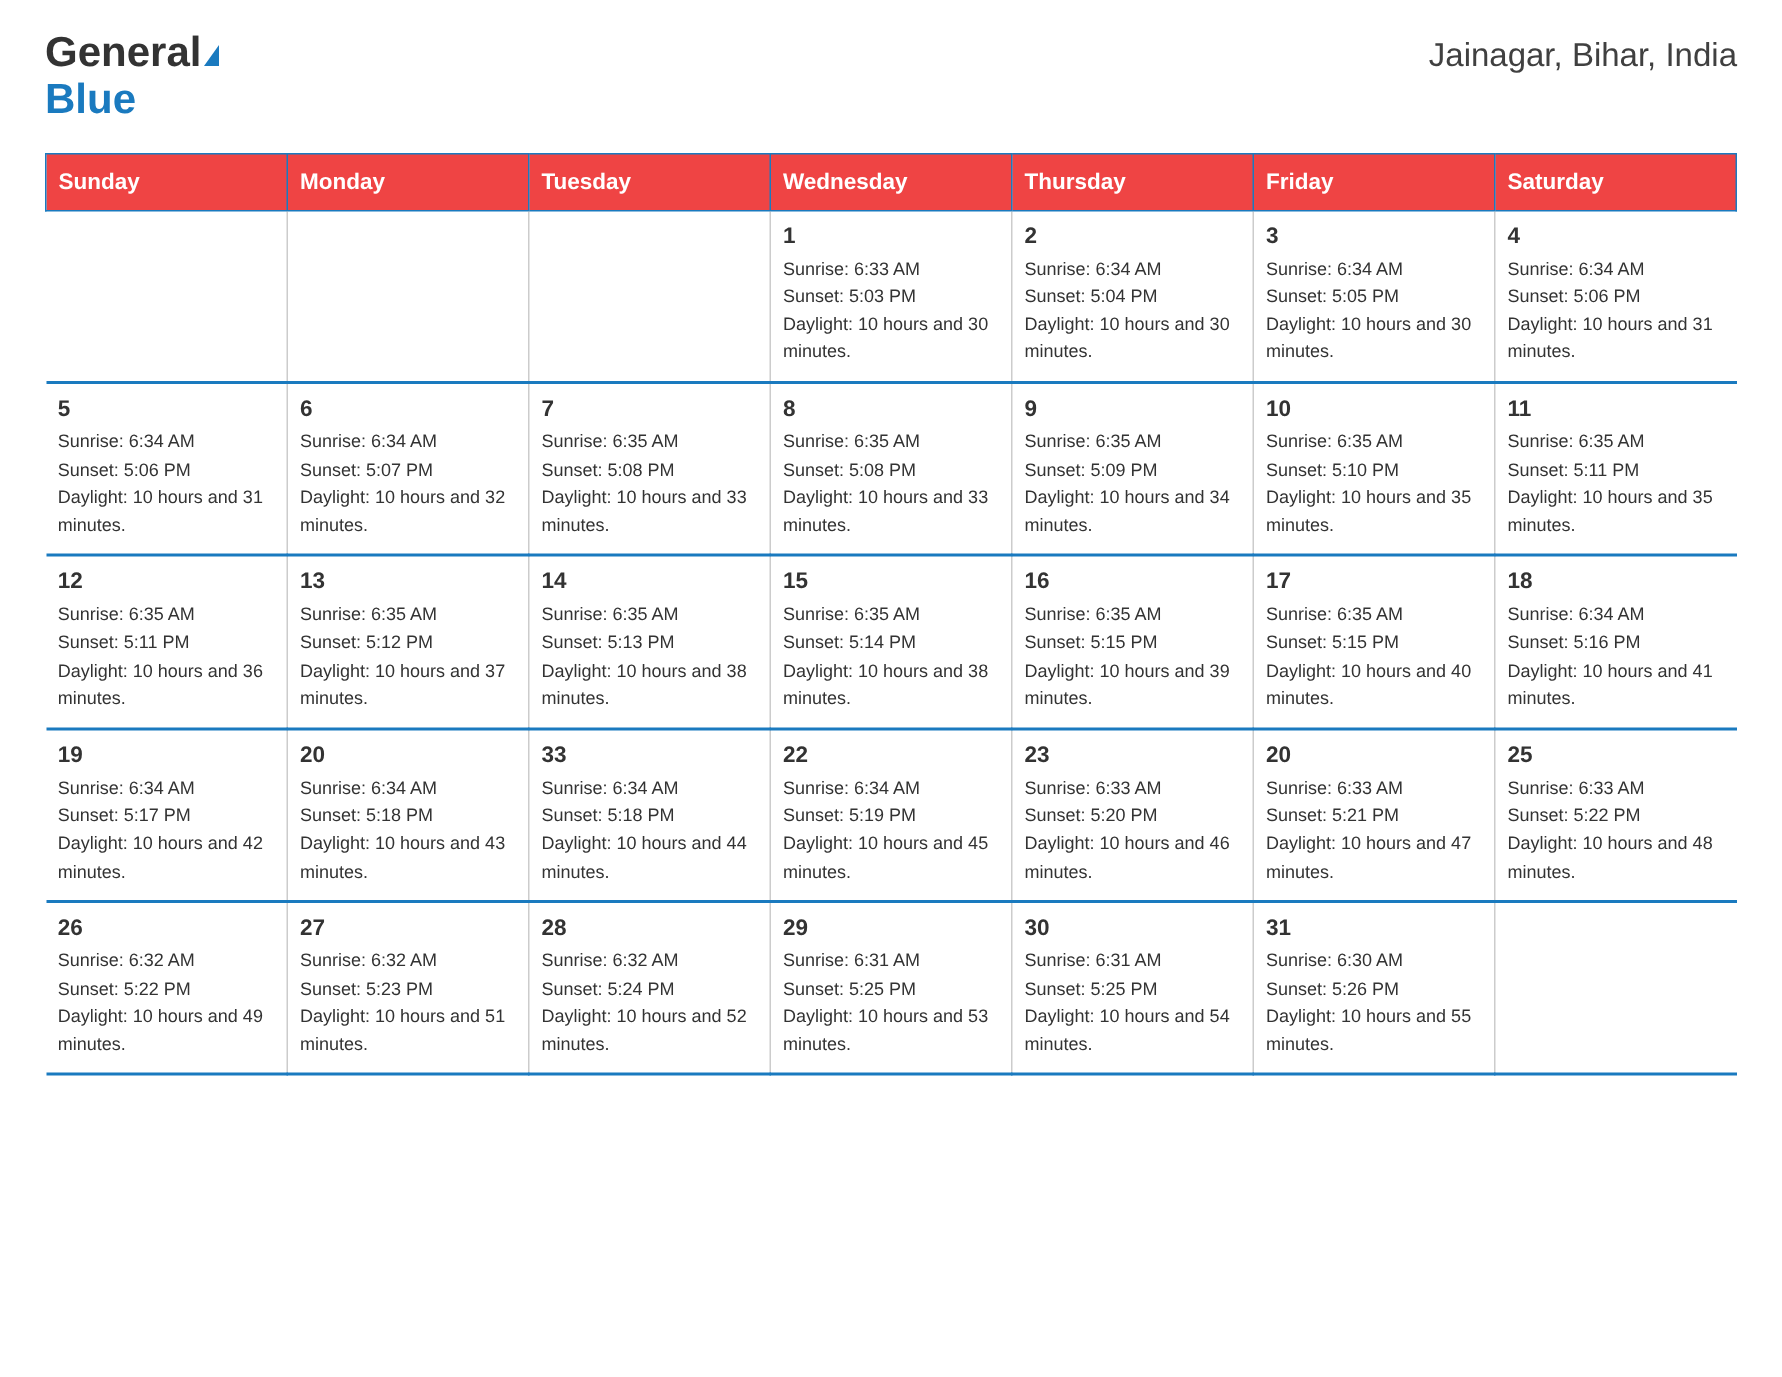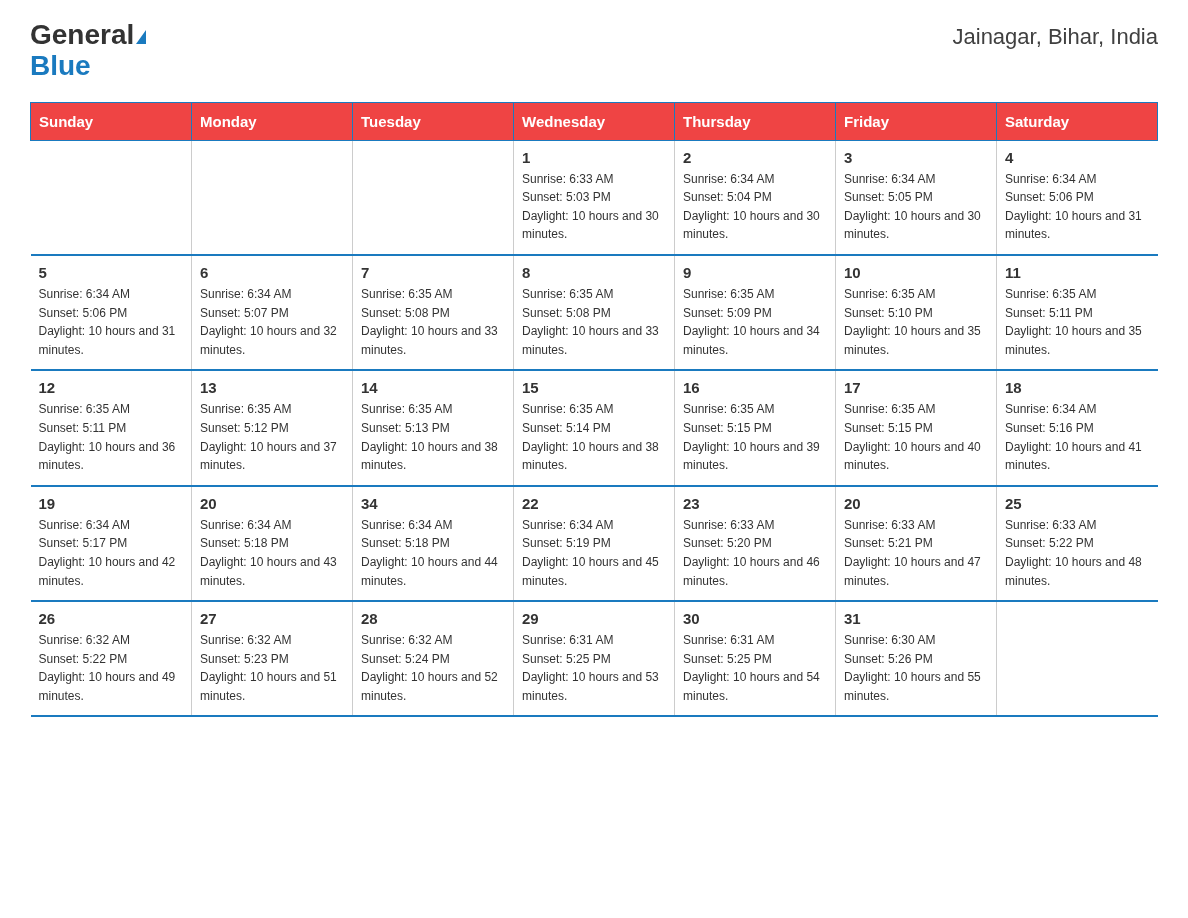--- a/index.html
+++ b/index.html
@@ -244,21 +244,21 @@
 Sunset: 5:17 PM
 Daylight: 10 hours and 42 minutes.</div>
         </td>
         <td>
           <span class="day-number">20</span>
           <div class="day-info" style="white-space: pre-line;">Sunrise: 6:34 AM
 Sunset: 5:18 PM
 Daylight: 10 hours and 43 minutes.</div>
         </td>
         <td>
-          <span class="day-number">34</span>
+          <span class="day-number">33</span>
           <div class="day-info" style="white-space: pre-line;">Sunrise: 6:34 AM
 Sunset: 5:18 PM
 Daylight: 10 hours and 44 minutes.</div>
         </td>
         <td>
           <span class="day-number">22</span>
           <div class="day-info" style="white-space: pre-line;">Sunrise: 6:34 AM
 Sunset: 5:19 PM
 Daylight: 10 hours and 45 minutes.</div>
         </td>

